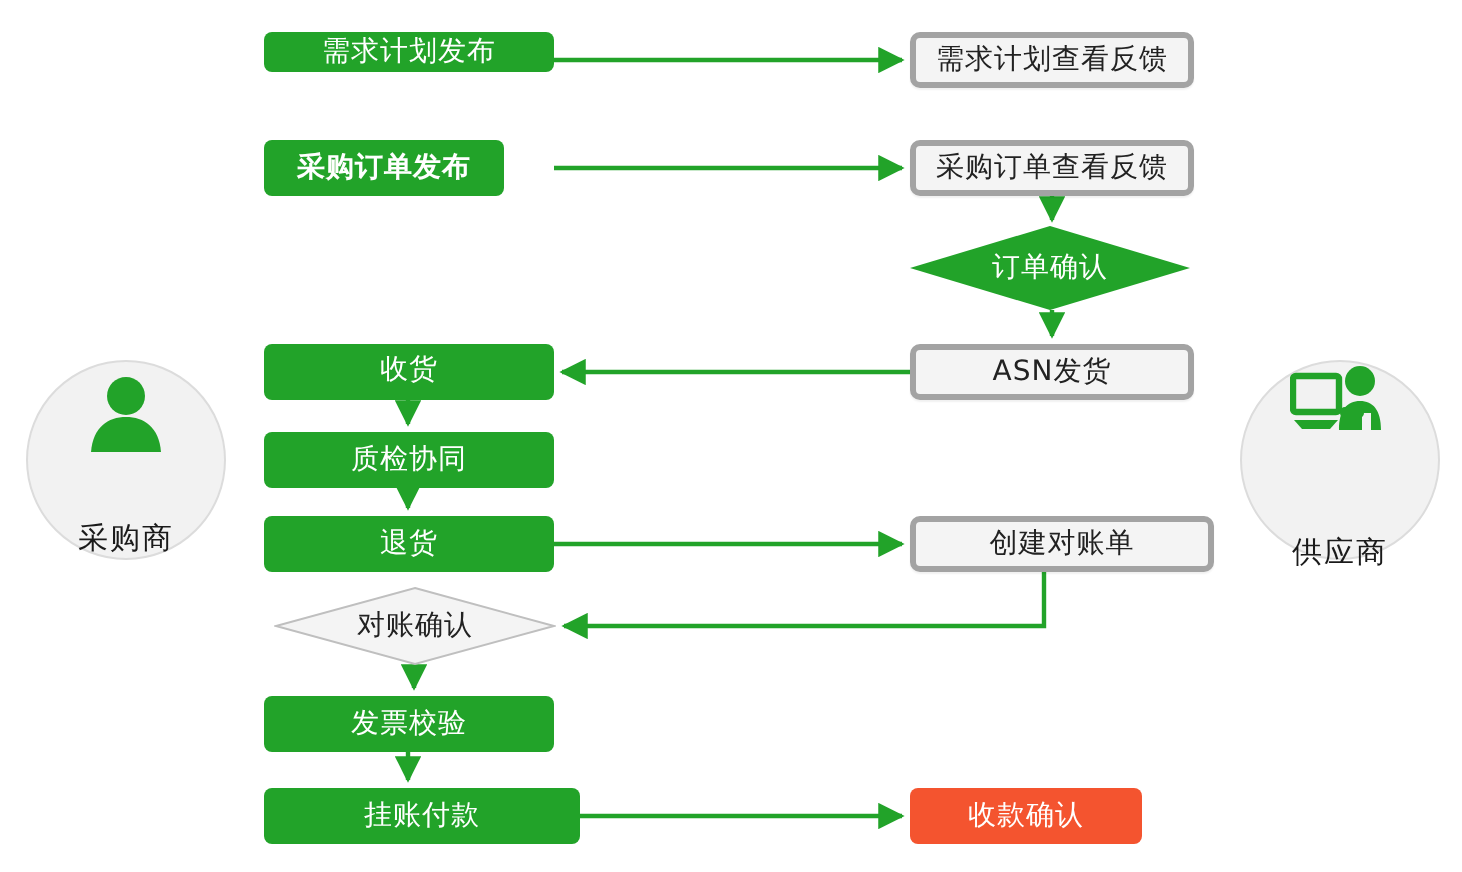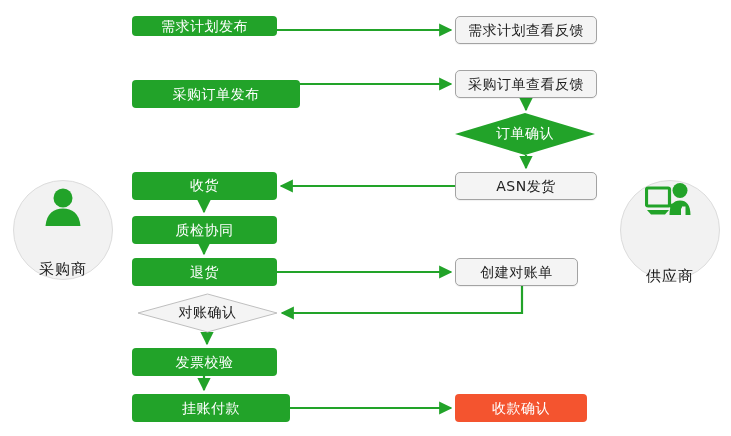--- a/index.html
+++ b/index.html
@@ -31,21 +31,21 @@
   .node-green {
     background: #22a329;
     color: #ffffff;
     border-radius: 4px;
     font-size: 14px;
     letter-spacing: 0.5px;
   }
   .node-gray {
     background: #f4f4f4;
     color: #222222;
-    border: 1px solid #a3a3a3;
+    border: 3px solid #a3a3a3;
     border-radius: 5px;
     font-size: 14px;
     letter-spacing: 0.5px;
     box-shadow: 0 1px 1px rgba(0,0,0,0.06);
   }
   .node-red {
     background: #f4542f;
     color: #ffffff;
     border-radius: 4px;
     font-size: 14px;
@@ -171,47 +171,47 @@
         <rect x="25" y="22.5" width="12" height="5.5" rx="2.5" fill="#22a329"></rect>
       </svg>
     </div>
     <div class="actor-label">供应商</div>
   </div>
 
   <div class="node node-green" style="left:132px; top:16px; width:145px; height:20px;">需求计划发布</div>
 
   <div class="node node-gray" style="left:455px; top:16px; width:142px; height:28px;">需求计划查看反馈</div>
 
-  <div class="node node-green" style="left:132px; top:80px; width:168px; height:28px;">采购订单发布</div>
+  <div class="node node-green" style="left:132px; top:70px; width:120px; height:28px;font-weight:bold;">采购订单发布</div>
 
   <div class="node node-gray" style="left:455px; top:70px; width:142px; height:28px;">采购订单查看反馈</div>
 
   <div class="diamond-wrap" style="left:455px; top:113px; width:140px; height:42px;">
     <svg width="140" height="42" viewBox="0 0 140 42" xmlns="http://www.w3.org/2000/svg">
       <polygon points="70,0 140,21 70,42 0,21" fill="#22a329"></polygon>
     </svg>
     <div class="diamond-label on-green">订单确认</div>
   </div>
 
   <div class="node node-gray" style="left:455px; top:172px; width:142px; height:28px;">ASN发货</div>
 
   <div class="node node-green" style="left:132px; top:172px; width:145px; height:28px;font-family:Liberation Mono, monospace;">收货</div>
 
   <div class="node node-green" style="left:132px; top:216px; width:145px; height:28px;">质检协同</div>
 
   <div class="node node-green" style="left:132px; top:258px; width:145px; height:28px;">退货</div>
 
-  <div class="node node-gray" style="left:455px; top:258px; width:123px; height:28px;">创建对账单</div>
+  <div class="node node-gray" style="left:455px; top:258px; width:152px; height:28px;">创建对账单</div>
 
   <div class="diamond-wrap" style="left:137px; top:293px; width:141px; height:40px;">
     <svg width="141" height="40" viewBox="0 0 141 40" xmlns="http://www.w3.org/2000/svg">
       <polygon points="70.5,1 140,20 70.5,39 1,20" fill="#f4f4f4" stroke="#bfbfbf" stroke-width="1"></polygon>
     </svg>
     <div class="diamond-label on-gray">对账确认</div>
   </div>
 
   <div class="node node-green" style="left:132px; top:348px; width:145px; height:28px;">发票校验</div>
 
   <div class="node node-green" style="left:132px; top:394px; width:158px; height:28px;">挂账付款</div>
 
-  <div class="node node-red" style="left:455px; top:394px; width:132px; height:28px;">收款确认</div>
+  <div class="node node-red" style="left:455px; top:394px; width:116px; height:28px;">收款确认</div>
 
 </div>
 
 </body></html>

